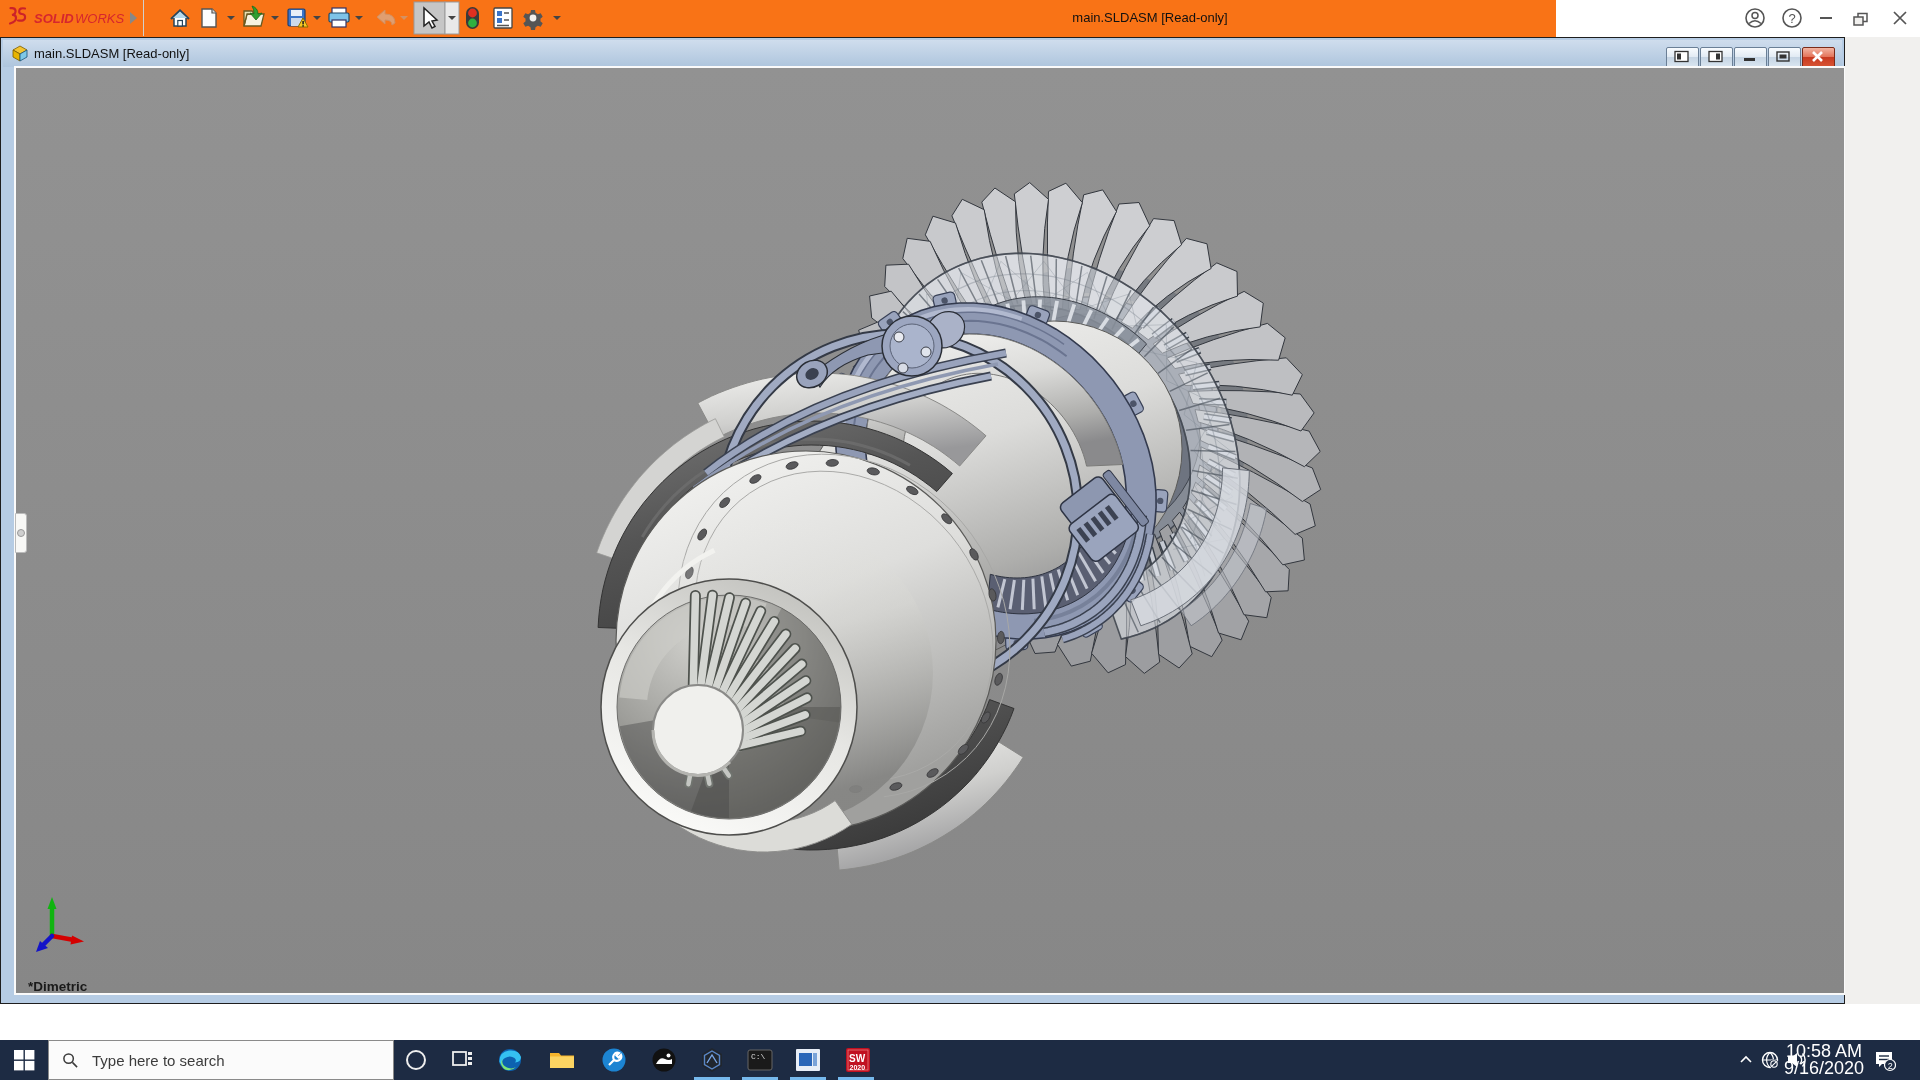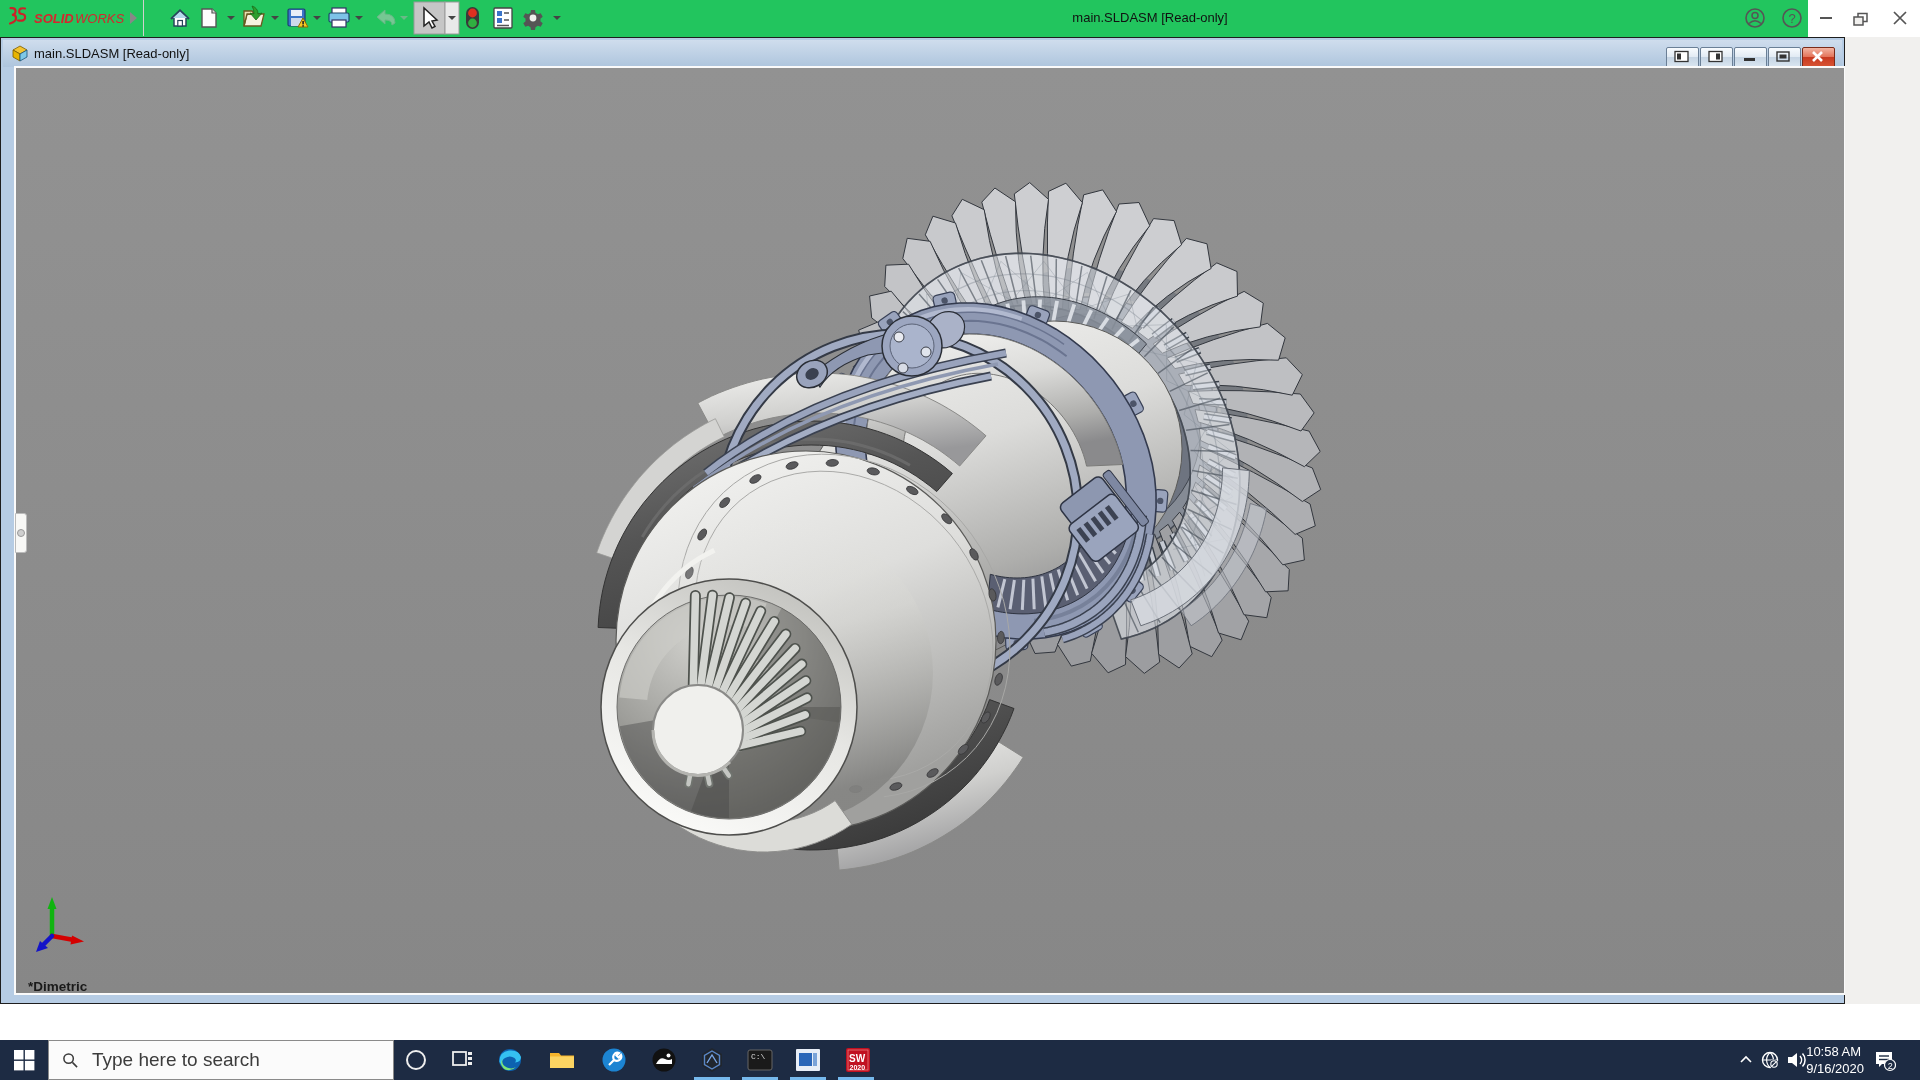--- a/index.html
+++ b/index.html
@@ -1,26 +1,26 @@
 <!DOCTYPE html>
 <html><head><meta charset="utf-8"><style>
 html,body{margin:0;padding:0;width:1920px;height:1080px;overflow:hidden;
 font-family:"Liberation Sans",sans-serif;background:#fff;}
-#topbar{position:absolute;left:0;top:0;width:1808px;height:37px;background:#22c55e;}
+#topbar{position:absolute;left:0;top:0;width:1556px;height:37px;background:#f97316;}
 #docwin{position:absolute;left:0;top:37px;width:1845px;height:967px;background:#b6cce4;border:1px solid #1e1e1e;box-sizing:border-box;}
 #dtitle{position:absolute;left:2px;top:2px;right:2px;height:27px;background:linear-gradient(#cfdded,#aec5dd);}
 #viewport{position:absolute;left:13px;top:28px;width:1828px;height:925px;background:linear-gradient(#929292,#878787);border:2px solid #fafafa;box-sizing:content-box;}
 #whitestrip{position:absolute;left:0;top:1004px;width:1920px;height:36px;background:#fff;}
 #rightgap{position:absolute;left:1845px;top:37px;width:75px;height:967px;background:#f1f0ee;}
 #taskbar{position:absolute;left:0;top:1040px;width:1920px;height:40px;background:#1d2b43;}
 #searchbox{position:absolute;left:48px;top:0px;width:346px;height:40px;background:#fbfbfb;border:1px solid #8a8a8a;box-sizing:border-box;display:flex;align-items:center;}
-#searchbox span{color:#3c3c3c;font-size:19px;margin-left:13px;}
+#searchbox span{color:#3c3c3c;font-size:15px;margin-left:13px;}
 .runline{position:absolute;top:37px;width:36px;height:3px;background:#76b9ed;}
 .wbtn{position:absolute;top:7px;width:31px;height:19px;border:1px solid #6a7f96;border-radius:2px;background:linear-gradient(#f8fbfe,#e2ebf4 45%,#c6d5e4 50%,#dae6f1);}
-#traytime{position:absolute;right:56px;top:3px;color:#fff;font-size:13px;text-align:left;line-height:17px;}
+#traytime{position:absolute;right:56px;top:3px;color:#fff;font-size:18px;text-align:center;line-height:17px;}
 </style></head><body>
 
 <div id="docwin">
   <div id="dtitle">
     <svg width="18" height="18" style="position:absolute;left:8px;top:4px" viewBox="0 0 18 18">
       <path d="M2,6 L9,2 L16,6 L9,10 Z" fill="#f4c430" stroke="#7a5c00" stroke-width="0.8"></path>
       <path d="M2,6 L9,10 L9,17 L2,13 Z" fill="#e8b400" stroke="#7a5c00" stroke-width="0.8"></path>
       <path d="M16,6 L9,10 L9,17 L16,13 Z" fill="#7ec8e8" stroke="#1a5276" stroke-width="0.8"></path>
     </svg>
     <span style="position:absolute;left:31px;top:6px;font-size:13px;color:#111;">main.SLDASM [Read-only]</span>

